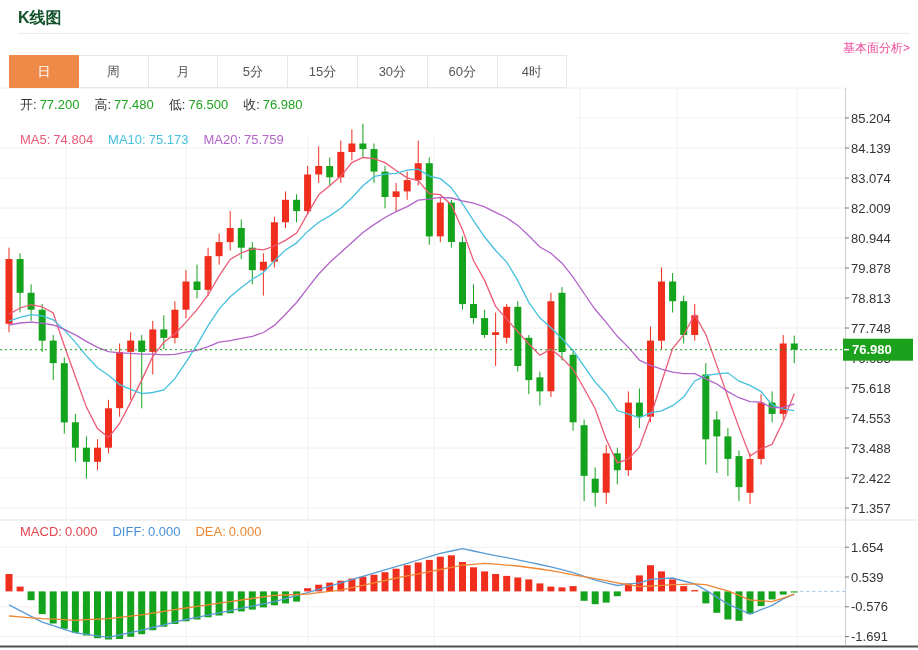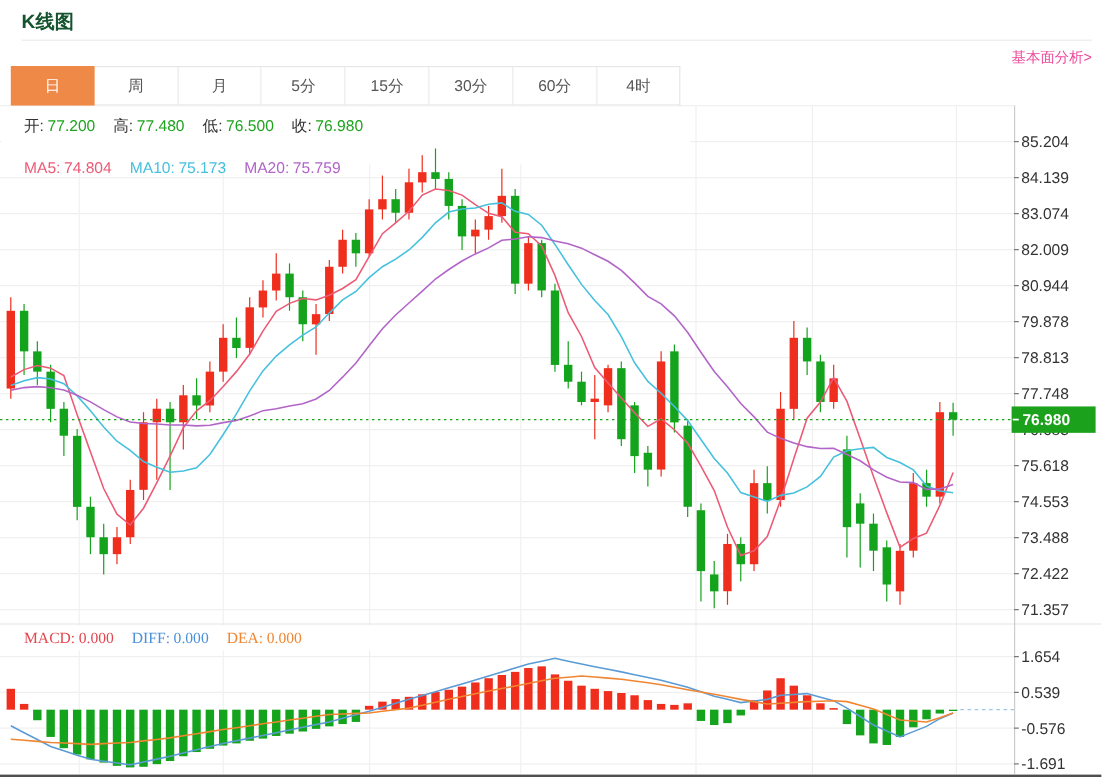--- a/index.html
+++ b/index.html
@@ -13,21 +13,21 @@
   .tab-bar{position:absolute;left:9px;top:55px;display:flex;z-index:5;background:#fff;}
   .tab{
     box-sizing:border-box;width:69.8px;height:33px;line-height:32px;text-align:center;
     font-size:13px;color:#555;background:#fff;border:1px solid #e7e7e7;border-left:none;cursor:pointer;
   }
   .tab:first-child{border-left:1px solid #e7e7e7;}
   .tab.active{color:#fff;border-color:transparent;}
   .info-row{position:absolute;left:20px;font-size:13px;white-space:nowrap;z-index:6;}
   #ohlc-row{top:96px;}
   #ma-row{top:132px;}
-  #macd-row{top:524px;font-family:Liberation Serif, serif;}
+  #macd-row{top:524px;}
   .grp{margin-right:15px;}
   .grp .val{margin-left:3px;}
   svg{position:absolute;left:0;top:0;z-index:1;}
 </style>
 </head>
 <body>
 
 <svg id="chart-svg" width="918" height="650" viewBox="0 0 918 650">
     <line x1="0" y1="88" x2="845" y2="88" stroke="#f0f0f0" stroke-width="1"></line>
     <line x1="0" y1="118" x2="845" y2="118" stroke="#f0f0f0" stroke-width="1"></line>

